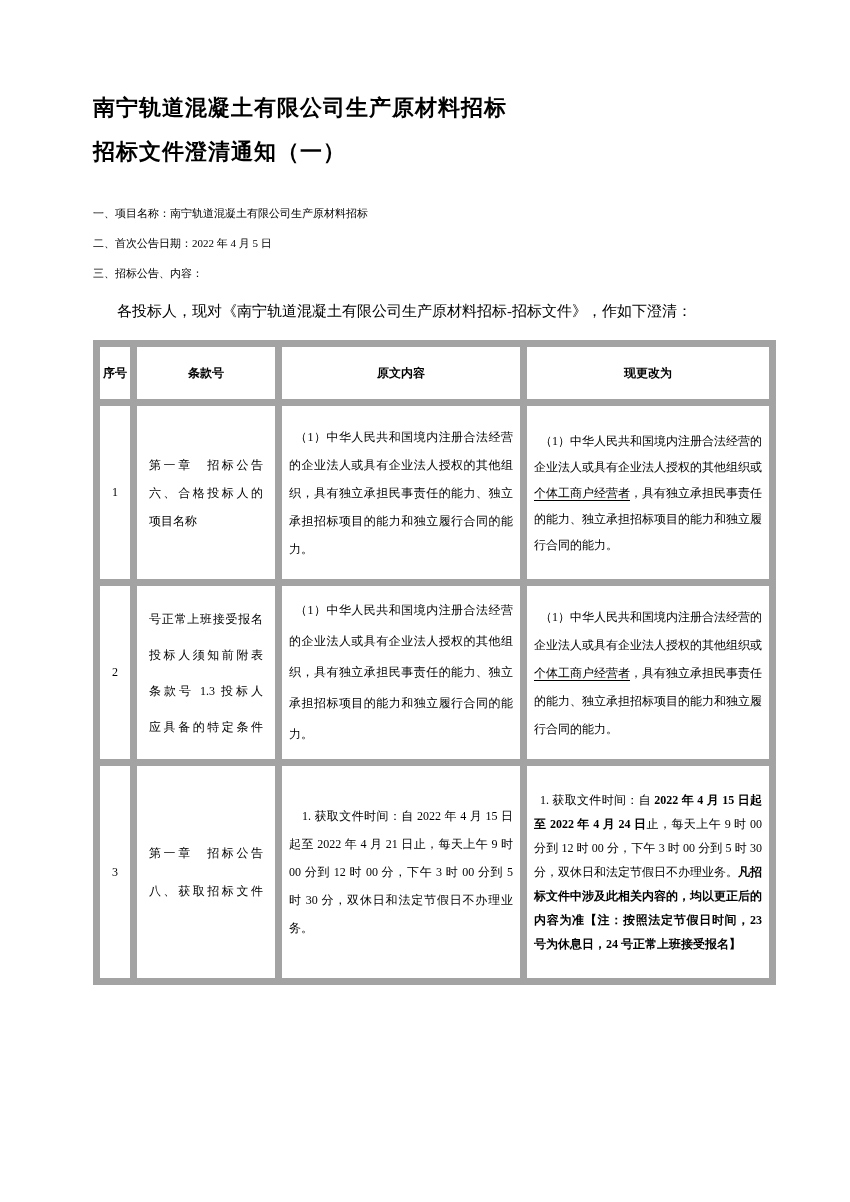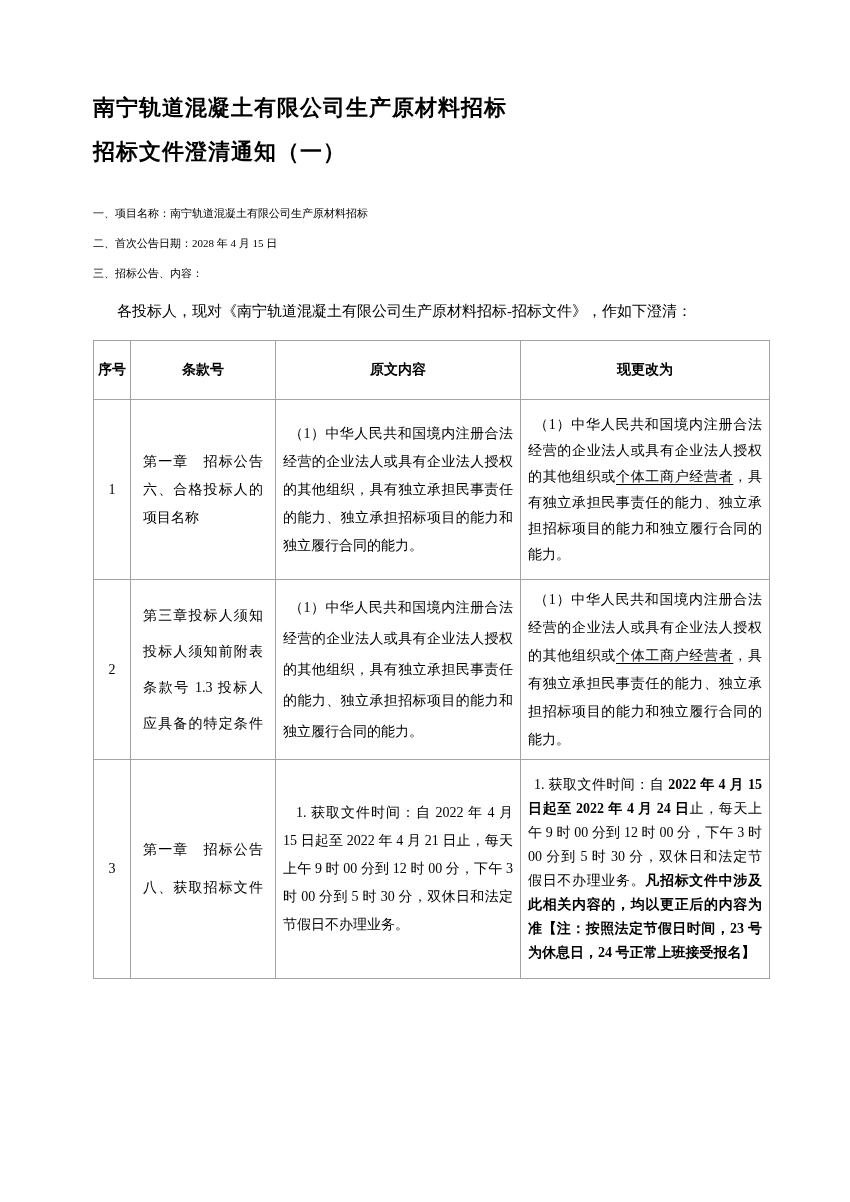--- a/index.html
+++ b/index.html
@@ -36,23 +36,23 @@
     width: 676px;
     font-family: Liberation Serif, serif;
   }
   table.clarification {
     margin-top: 14px;
     border-collapse: collapse;
     table-layout: fixed;
     width: 676px;
   }
   .clarification th, .clarification td {
-    border: 1px solid #a3a3a3;
+    border: 7px solid #a3a3a3;
     vertical-align: middle;
-    font-size: 14px;
+    font-size: 12px;
   }
   .clarification th {
     font-weight: 700;
     text-align: center;
     height: 59px;
     line-height: 20px;
     padding: 2px;
   }
   .seq-cell { text-align: center; }
   .clause-cell { padding: 0 12px; }
@@ -77,21 +77,21 @@
 
 <div class="page">
 
   <div class="title-block">
     <div class="title-line">南宁轨道混凝土有限公司生产原材料招标</div>
     <div class="title-line">招标文件澄清通知（一）</div>
   </div>
 
   <div class="item-list">
     <div class="item-line">一、项目名称：南宁轨道混凝土有限公司生产原材料招标</div>
-    <div class="item-line">二、首次公告日期：2028 年 4 月 15 日</div>
+    <div class="item-line">二、首次公告日期：2022 年 4 月 5 日</div>
     <div class="item-line">三、招标公告、内容：</div>
   </div>
 
   <div class="intro-para">各投标人，现对《南宁轨道混凝土有限公司生产原材料招标-招标文件》，作如下澄清：</div>
 
   <table class="clarification">
     <colgroup>
       <col style="width:37px">
       <col style="width:145px">
       <col style="width:245px">
@@ -112,21 +112,21 @@
           <div class="clause-line lh28">第一章　招标公告</div>
           <div class="clause-line lh28">六、合格投标人的</div>
           <div class="clause-line lh28 no-spread">项目名称</div>
         </td>
         <td class="text-cell lh28 ind6"><span>（1）中华人民共和国境内注册合法经营的企业法人或具有企业法人授权的其他组织，具有独立承担民事责任的能力、独立承担招标项目的能力和独立履行合同的能力。</span></td>
         <td class="text-cell lh26 ind6"><span>（1）中华人民共和国境内注册合法经营的企业法人或具有企业法人授权的其他组织或</span><span class="u">个体工商户经营者</span><span>，具有独立承担民事责任的能力、独立承担招标项目的能力和独立履行合同的能力。</span></td>
       </tr>
       <tr class="row-2">
         <td class="seq-cell">2</td>
         <td class="clause-cell">
-          <div class="clause-line lh36">第三章投标人须知</div>
+          <div class="clause-line lh36">号正常上班接受报名</div>
           <div class="clause-line lh36">投标人须知前附表</div>
           <div class="clause-line lh36">条款号 1.3 投标人</div>
           <div class="clause-line lh36">应具备的特定条件</div>
         </td>
         <td class="text-cell lh31 ind6"><span>（1）中华人民共和国境内注册合法经营的企业法人或具有企业法人授权的其他组织，具有独立承担民事责任的能力、独立承担招标项目的能力和独立履行合同的能力。</span></td>
         <td class="text-cell lh28 ind6"><span>（1）中华人民共和国境内注册合法经营的企业法人或具有企业法人授权的其他组织或</span><span class="u">个体工商户经营者</span><span>，具有独立承担民事责任的能力、独立承担招标项目的能力和独立履行合同的能力。</span></td>
       </tr>
       <tr class="row-3">
         <td class="seq-cell">3</td>
         <td class="clause-cell">

